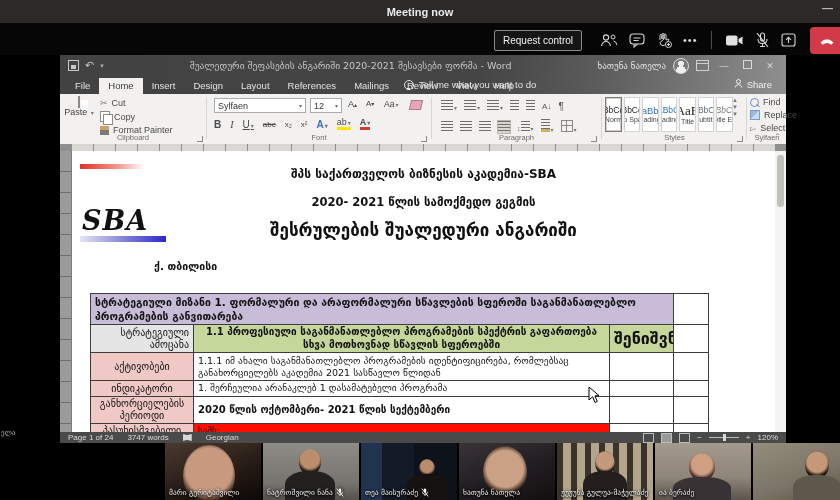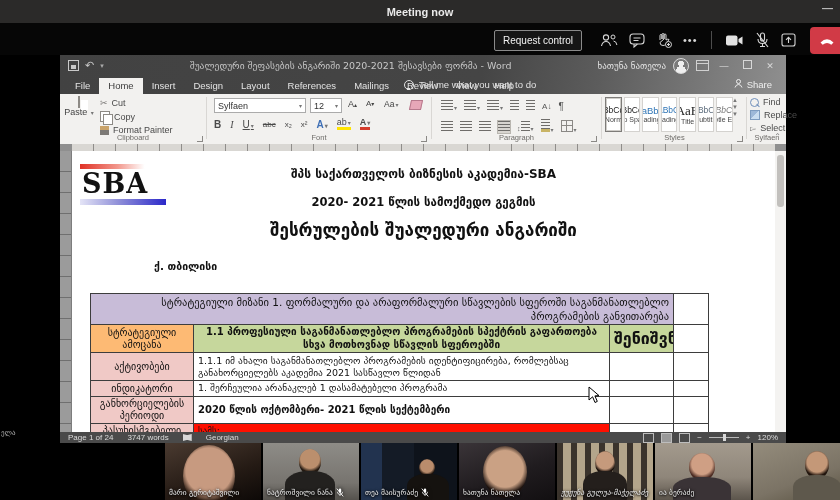--- a/index.html
+++ b/index.html
@@ -105,29 +105,29 @@
   .hruler .lightpart{position:absolute;left:12px;top:0;width:703px;height:7px;background:#d9d7d3;background-image:repeating-linear-gradient(90deg,transparent 0 21px,#8f8d8a 21px 22px);}
   .docarea{position:absolute;left:0;top:96px;width:726px;height:281px;background:#7d7d7d;overflow:hidden;}
   .vruler{position:absolute;left:0;top:0;width:11px;height:281px;background:#9b9b9b;background-image:repeating-linear-gradient(to bottom,transparent 0 20px,#6f6f6f 20px 21px);}
   .page{position:absolute;left:12px;top:0;width:703px;height:281px;background:#fff;}
   .vscroll{position:absolute;right:0;top:0;width:11px;height:281px;background:#f4f3f1;}
   .vthumb{position:absolute;right:2px;top:4px;width:7px;height:52px;background:#c2c0bd;border-radius:3px;}
 
   
   .logo{position:absolute;left:8px;top:13px;width:96px;}
   .logo .bar-red{width:68px;height:5px;background:linear-gradient(90deg,#e03226,#f2978c 55%,#ffffff 95%);}
-  .logo .sba{font-family:"DejaVu Serif","Liberation Serif",serif;font-weight:bold;font-size:27px;line-height:1.1;color:#111;letter-spacing:1px;padding-left:2px;}
+  .logo .sba{font-family:"DejaVu Serif","Liberation Serif",serif;font-style:italic;font-weight:bold;font-size:27px;line-height:1.1;color:#111;letter-spacing:1px;padding-left:2px;margin-top:37px;}
   .logo .bar-blue{width:86px;height:6px;background:linear-gradient(90deg,#e4e4f6,#8f8fd8 45%,#2b28c9);}
   .dheads{position:absolute;left:0;top:0;width:703px;text-align:center;color:#111;}
   .dh{position:absolute;width:703px;font-weight:bold;font-size:12px;}
   .dh1{top:16px;}.dh2{top:44px;font-size:11.5px;}.dh3{top:69px;font-size:17px;}
   .city{position:absolute;left:82px;top:109px;font-size:10.5px;font-weight:600;color:#111;}
   table.dtable{position:absolute;left:18px;top:142px;border-collapse:collapse;table-layout:fixed;width:618px;}
   table.dtable td{border:1px solid #3d3d3d;padding:1px 4px;vertical-align:middle;color:#111;overflow:hidden;}
-  .t-goal{text-align:right;font-weight:normal;font-size:10.5px;line-height:1.35;}
+  .t-goal{text-align:left;font-weight:bold;font-size:10.5px;line-height:1.35;}
   .t-label{text-align:center;font-size:10px;line-height:1.2;}
   .t-obj{font-weight:bold;text-align:center;font-size:10px;line-height:1.25;}
   .t-note{text-align:right;font-weight:bold;font-size:16px;}
   .t-body{font-size:9.5px;line-height:1.3;}
   .t-bold{font-weight:bold;font-size:10px;}
   .t-alert{font-size:9px;color:#3a0d00;}
 
   
   .cursor{position:absolute;left:588px;top:386px;z-index:60;}
 
@@ -151,21 +151,21 @@
   .tile:nth-of-type(1) .face{left:18px;top:2px;width:52px;height:62px;background:radial-gradient(circle at 50% 42%,#c79a80 0 52%,#2a1b12 68%);}
   .tile:nth-of-type(2){background:linear-gradient(180deg,#8e8c87 0%,#77746f 70%,#55524d 100%);}
   .tile:nth-of-type(2) .face{left:36px;top:6px;width:22px;height:26px;background:radial-gradient(circle at 50% 38%,#bb8f6d 0 48%,#241a12 66%);}
   .tile:nth-of-type(2) .torso{left:22px;top:28px;width:50px;height:30px;background:#23211f;}
   .tile:nth-of-type(3){background:linear-gradient(90deg,#22334f 0 22%,#141b26 22% 55%,#0e131b 55% 100%);}
   .tile:nth-of-type(3) .face{left:58px;top:16px;width:16px;height:18px;background:radial-gradient(circle at 50% 40%,#b98c6c 0 46%,#1c120c 66%);}
   .tile:nth-of-type(3) .torso{left:46px;top:31px;width:42px;height:26px;background:#15120f;}
   .tile:nth-of-type(4){background:linear-gradient(160deg,#3a3438 0%,#201c1f 55%,#120f11 100%);}
   .tile:nth-of-type(4) .face{left:24px;top:3px;width:44px;height:52px;background:radial-gradient(circle at 50% 44%,#caa184 0 50%,#1f1410 68%);}
   .tile:nth-of-type(5){background:linear-gradient(180deg,#b3a astra 0,#b3a58b 0%,#a2947a 55%,#6e6354 100%);}
-  .tile:nth-of-type(5){background:repeating-linear-gradient(90deg,#3a332c 0 6px,#b3a58b 6px 14px);font-style:italic;}
+  .tile:nth-of-type(5){background:repeating-linear-gradient(90deg,#3a332c 0 6px,#b3a58b 6px 14px);}
   .tile:nth-of-type(5) .face{left:38px;top:8px;width:20px;height:24px;background:radial-gradient(circle at 50% 40%,#c59a7c 0 48%,#190f0a 66%);}
   .tile:nth-of-type(5) .torso{left:26px;top:28px;width:44px;height:29px;background:#241f1c;}
   .tile:nth-of-type(6){background:linear-gradient(180deg,#a39a8d 0%,#8f867a 60%,#5c554c 100%);}
   .tile:nth-of-type(6) .face{left:34px;top:10px;width:26px;height:28px;background:radial-gradient(circle at 50% 40%,#cf9f84 0 48%,#4a2a22 68%);}
   .tile:nth-of-type(6) .torso{left:18px;top:34px;width:58px;height:24px;background:#3a3336;}
   .tile:nth-of-type(7){background:linear-gradient(160deg,#948c7c 0%,#7b7365 60%,#57503f 100%);}
   .tile:nth-of-type(7) .face{left:52px;top:8px;width:24px;height:28px;background:radial-gradient(circle at 50% 40%,#c49878 0 48%,#20140d 66%);}
   .tile:nth-of-type(7) .torso{left:40px;top:32px;width:48px;height:26px;background:#5e584c;}
   .nameplate{position:absolute;left:4px;bottom:3px;display:flex;align-items:center;gap:3px;z-index:5;}
   .pname{color:#f0f0f0;font-size:7.5px;text-shadow:0 0 3px #000,0 1px 2px #000;white-space:nowrap;}
@@ -446,21 +446,21 @@
               <col style="width:416px;">
               <col style="width:64px;">
               <col style="width:35px;">
             </colgroup>
           <tbody>
               <tr style="height:31px;">
             <td colspan="3" class="t-goal" style="background:#c8bcd8;">სტრატეგიული მიზანი 1. ფორმალური და არაფორმალური სწავლების სფეროში საგანმანათლებლო პროგრამების განვითარება</td>
             <td></td>
           </tr>
           <tr style="height:25px;">
-            <td class="t-label" style="background:#fdba74;">სტრატეგიული ამოცანა</td>
+            <td class="t-label" style="background:#e5e5e5;text-align:right;">სტრატეგიული ამოცანა</td>
             <td class="t-obj" style="background:#c6d79c;">1.1 პროფესიული საგანმანათლებლო პროგრამების სპექტრის გაფართოება სხვა მოთხოვნად სწავლის სფეროებში</td>
             <td class="t-note" style="background:#c6d79c;">შენიშვნა</td>
             <td></td>
           </tr>
           <tr style="height:28px;">
             <td class="t-label" style="background:#f0c9c6;">აქტივობები</td>
             <td class="t-body">1.1.1 იმ ახალი საგანმანათლებლო პროგრამების იდენტიფიცირება, რომლებსაც განახორციელებს აკადემია  2021 სასწავლო წლიდან</td>
             <td></td>
             <td></td>
           </tr>

